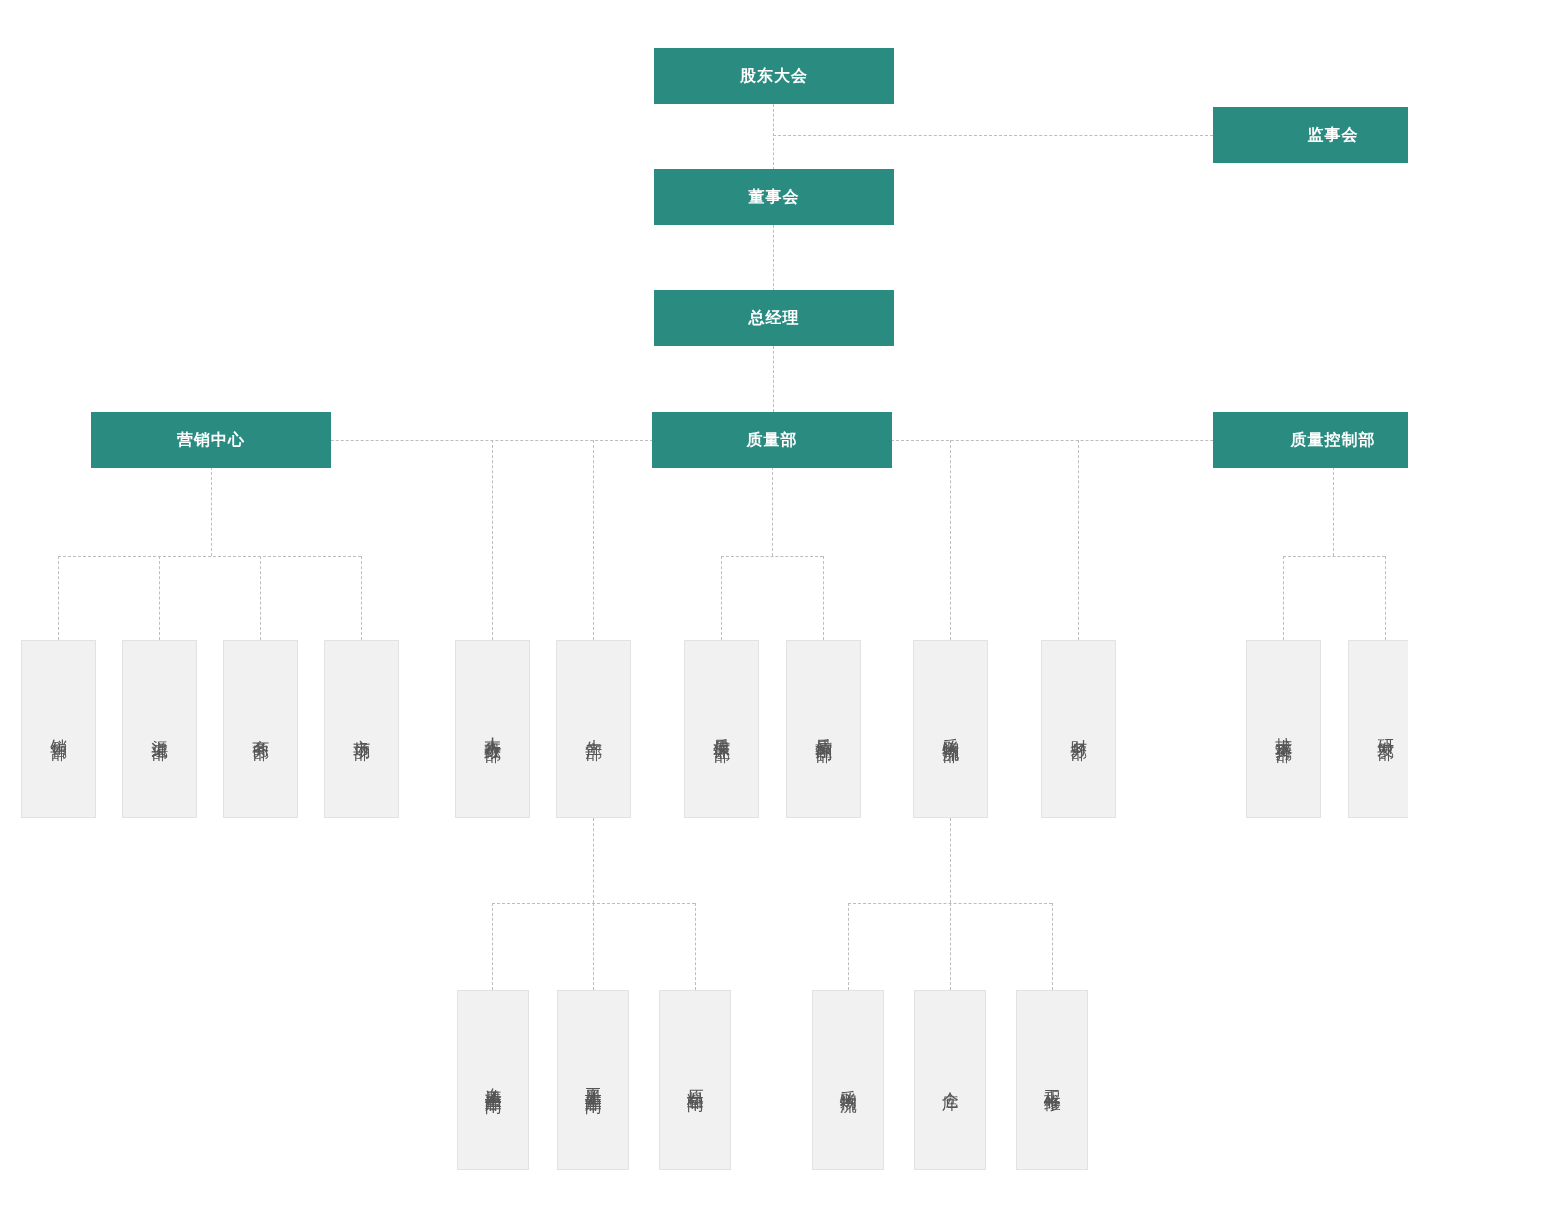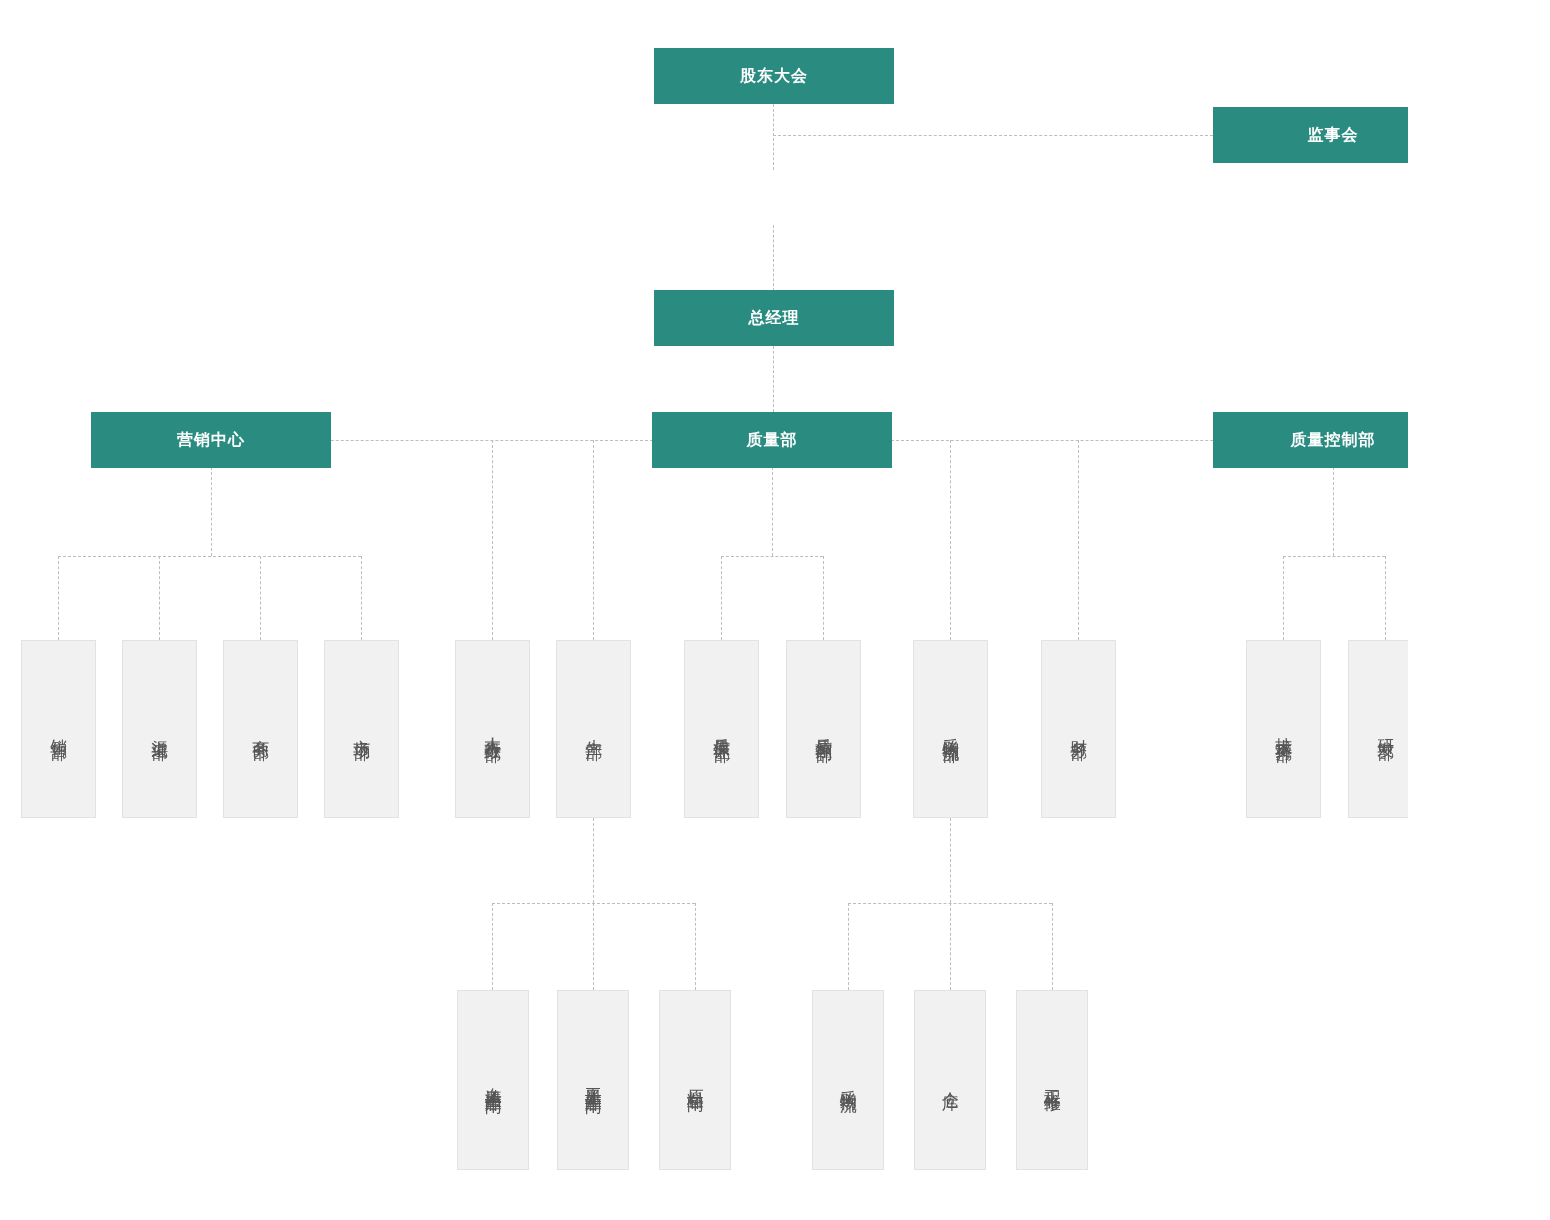--- a/index.html
+++ b/index.html
@@ -118,20 +118,23 @@
   <div class="conn v" style="left:1052px; top:903px; height:87px;"></div>
 
   <div class="node green" style="left:654px; top:48px; width:240px; height:56px;">
     <span>股东大会</span>
   </div>
 
   <div class="node green" style="left:1213px; top:107px; width:240px; height:56px;">
     <span>监事会</span>
   </div>
 
+  <div class="node green" style="left:654px; top:169px; width:240px; height:56px;">
+    <span>董事会</span>
+  </div>
 
   <div class="node green" style="left:654px; top:290px; width:240px; height:56px;text-align:center;">
     <span>总经理</span>
   </div>
 
   <div class="node green" style="left:91px; top:412px; width:240px; height:56px;">
     <span>营销中心</span>
   </div>
 
   <div class="node green" style="left:652px; top:412px; width:240px; height:56px;">

